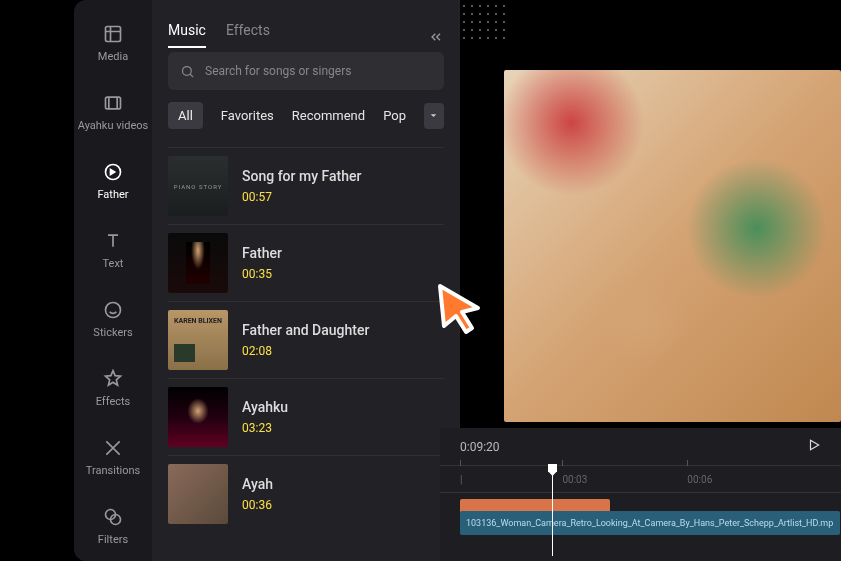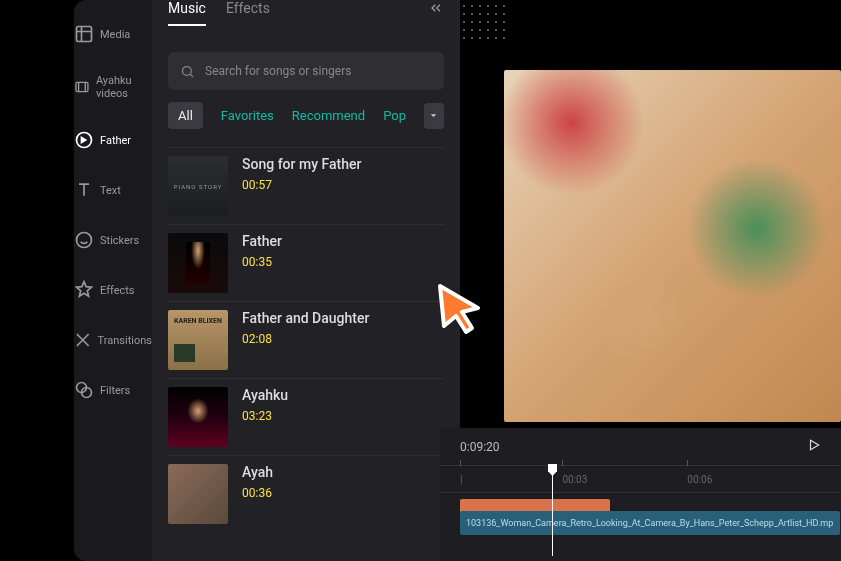--- a/index.html
+++ b/index.html
@@ -1,37 +1,37 @@
 <!DOCTYPE html>
 <html><head>
 <meta charset="utf-8">
 <style>
 *{box-sizing:border-box;margin:0;padding:0;font-family:-apple-system,BlinkMacSystemFont,"Segoe UI",Roboto,sans-serif}
 body{width:841px;height:561px;background:#000;position:relative;overflow:hidden}
 .sidebar{position:absolute;left:74px;top:0;width:78px;height:561px;background:#1a1a1e;display:flex;flex-direction:column;align-items:center;padding-top:20px;gap:22px;border-radius:12px 0 0 12px}
-.sidebar-item{display:flex;align-items:center;gap:6px;color:#9a9a9e;cursor:pointer;width:100%;padding:4px 0}
+.sidebar-item{display:flex;flex-direction:column;align-items:center;gap:6px;color:#9a9a9e;cursor:pointer;width:100%;padding:4px 0}
 .sidebar-item.active{color:#fff}
 .sidebar-item svg{width:20px;height:20px}
 .sidebar-label{font-size:11px}
 .panel{position:absolute;left:152px;top:0;width:308px;height:561px;background:#222226;padding:0 16px}
-.panel-header{display:flex;align-items:flex-start;justify-content:space-between;height:48px}
+.panel-header{display:flex;align-items:flex-end;justify-content:space-between;height:48px}
 .tabs{display:flex;gap:20px}
 .tab{color:#888;font-size:14px;cursor:pointer;padding-bottom:8px;border-bottom:2px solid transparent}
 .tab.active{color:#fff;border-bottom-color:#fff}
 .collapse-btn{color:#999;cursor:pointer;font-size:14px}
 .search-box{background:#2e2e33;border-radius:6px;height:38px;display:flex;align-items:center;padding:0 12px;margin-top:4px;gap:10px}
 .search-box svg{width:15px;height:15px;stroke:#888}
 .search-input{background:transparent;border:none;outline:none;color:#ccc;font-size:12px;flex:1}
 .search-input::placeholder{color:#888}
 .filter-row{display:flex;align-items:center;gap:18px;margin-top:12px}
 .filter-pill{background:#3a3a40;color:#eee;font-size:13px;padding:6px 10px;border-radius:4px;cursor:pointer}
-.filter-link{color:#14b8a6;font-size:13px;cursor:pointer}
+.filter-link{color:#e5e5e5;font-size:13px;cursor:pointer}
 .filter-more{width:26px;height:26px;background:#3a3a40;border-radius:4px;display:flex;align-items:center;justify-content:center;margin-left:auto;cursor:pointer;color:#ccc}
 .song-list{margin-top:18px;display:flex;flex-direction:column}
-.song-row{display:flex;gap:14px;padding:8px 0;border-top:1px solid #2e2e33;cursor:pointer}
+.song-row{display:flex;align-items:center;gap:14px;padding:8px 0;border-top:1px solid #2e2e33;cursor:pointer}
 .song-row:first-child{border-top:1px solid #2e2e33}
 .song-thumb{width:60px;height:60px;background:#333;border-radius:2px;flex-shrink:0;display:flex;align-items:center;justify-content:center;font-size:7px;color:#aaa;text-align:center;overflow:hidden}
 .song-info{display:flex;flex-direction:column;gap:6px}
 .song-title{color:#ddd;font-size:14px;font-weight:500}
 .song-dur{color:#fde047;font-size:12px}
 .preview{position:absolute;left:504px;top:70px;width:337px;height:352px;background:linear-gradient(135deg,#e8d4b8 0%,#d4a373 50%,#c08850 100%);border-radius:2px;overflow:hidden}
 .preview::before{content:"";position:absolute;inset:0;background:radial-gradient(circle at 20% 15%,#c44 0%,transparent 18%),radial-gradient(circle at 75% 45%,#4a8f5a 0%,transparent 22%),radial-gradient(circle at 40% 70%,#d4a373 0%,transparent 15%)}
 .cursor-arrow{position:absolute;left:432px;top:280px;z-index:10}
 .bottom-bar{position:absolute;left:440px;top:428px;right:0;height:133px;background:#1e1e22}
 .time-row{display:flex;align-items:center;justify-content:space-between;padding:10px 20px;color:#bbb;font-size:12px}

